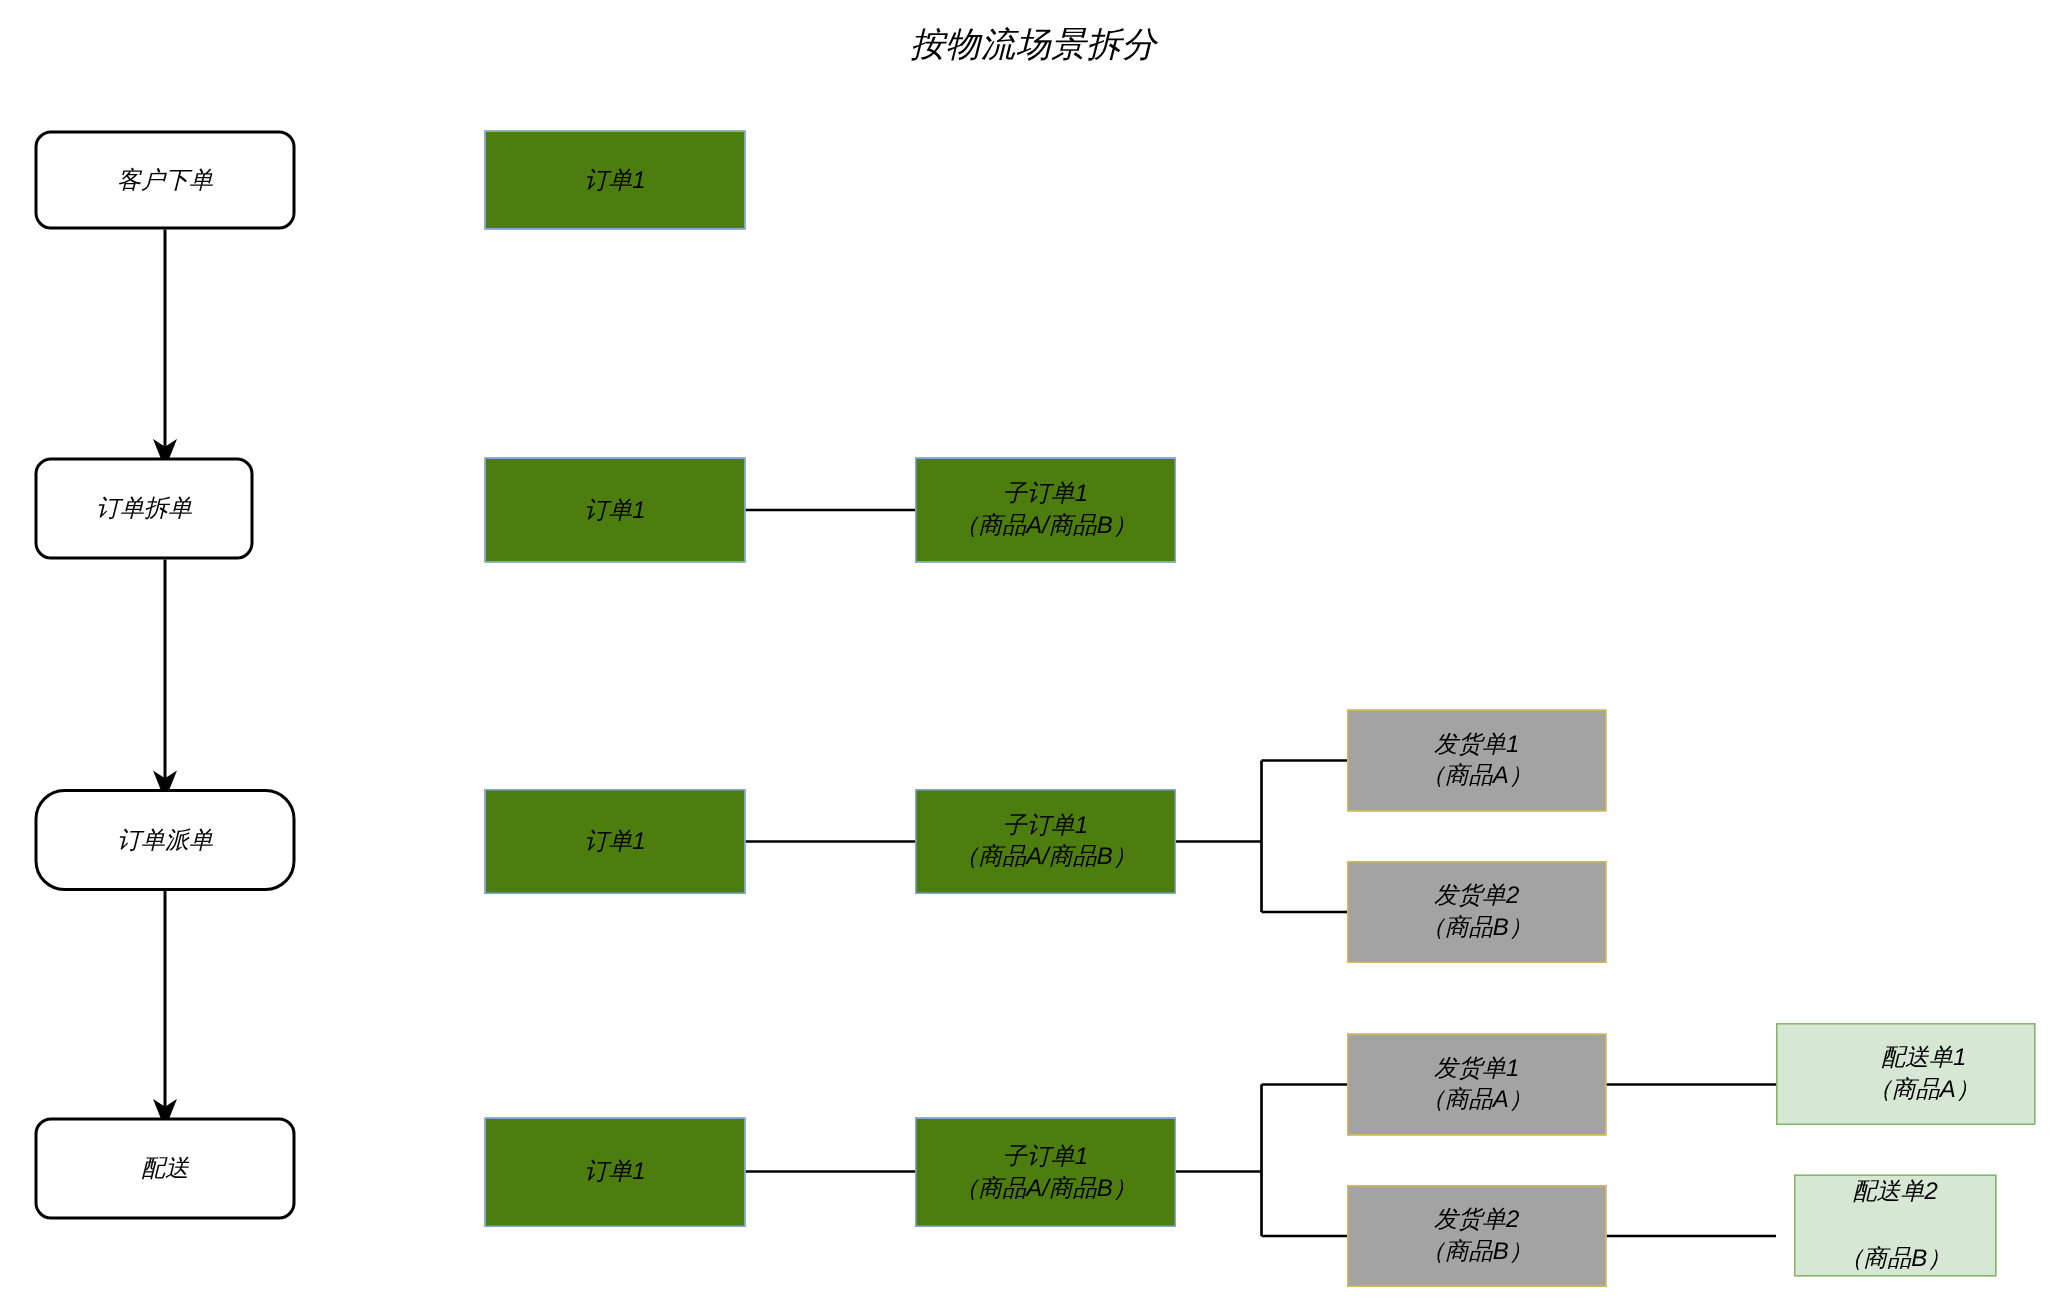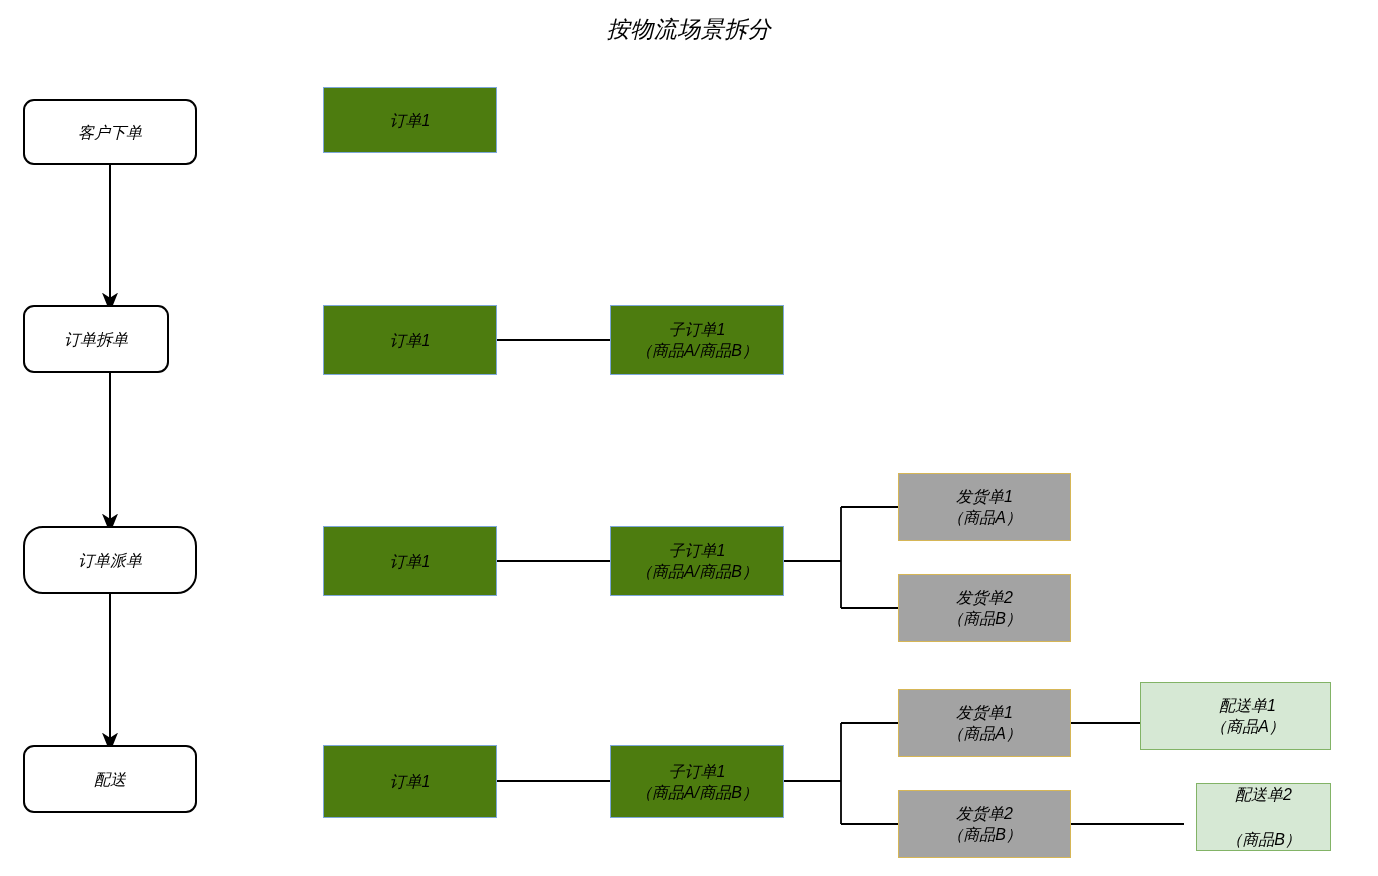--- a/index.html
+++ b/index.html
@@ -102,21 +102,21 @@
         <line x1="841" y1="507" x2="898" y2="507" stroke="#000000" stroke-width="1.8"></line>
         <line x1="841" y1="608" x2="898" y2="608" stroke="#000000" stroke-width="1.8"></line>
         <line x1="784" y1="781" x2="841" y2="781" stroke="#000000" stroke-width="1.8"></line>
         <line x1="841" y1="723" x2="841" y2="824" stroke="#000000" stroke-width="1.8"></line>
         <line x1="841" y1="723" x2="898" y2="723" stroke="#000000" stroke-width="1.8"></line>
         <line x1="841" y1="824" x2="898" y2="824" stroke="#000000" stroke-width="1.8"></line>
       </g>
   </svg>
 
   <div id="stage-layer">
-      <div class="node stage-node" style="left: 23px; top: 87px; width: 174px; height: 66px; margin-top: 12px;">
+      <div class="node stage-node" style="left: 23px; top: 87px; width: 174px; height: 66px;">
         <span>客户下单</span>
       </div>
       <div class="node stage-node" style="left: 23px; top: 305px; width: 146px; height: 68px;">
         <span>订单拆单</span>
       </div>
       <div class="node stage-node" style="left: 23px; top: 526px; width: 174px; height: 68px; border-radius: 20px;">
         <span>订单派单</span>
       </div>
       <div class="node stage-node" style="left: 23px; top: 745px; width: 174px; height: 68px;">
         <span>配送</span>
@@ -156,21 +156,21 @@
         <span class="line2">（商品A/商品B）</span>
       </div>
       <div class="node shipment-node" style="left: 898px; top: 689px; width: 173px; height: 68px;">
         <span>发货单1</span>
         <span class="line2">（商品A）</span>
       </div>
       <div class="node shipment-node" style="left: 898px; top: 790px; width: 173px; height: 68px;">
         <span>发货单2</span>
         <span class="line2">（商品B）</span>
       </div>
-      <div class="node delivery-node" style="left: 1140px; top: 682px; width: 191px; height: 68px; padding-left: 24px;">
+      <div class="node delivery-node" style="left: 1184px; top: 682px; width: 173px; height: 68px; padding-left: 24px;">
         <span>配送单1</span>
         <span class="line2">（商品A）</span>
       </div>
       <div class="node delivery-node" style="left: 1196px; top: 783px; width: 135px; height: 68px; justify-content: space-between;">
         <span>配送单2</span>
         <span class="line2">（商品B）</span>
       </div>
     </div>
 
 </div>

